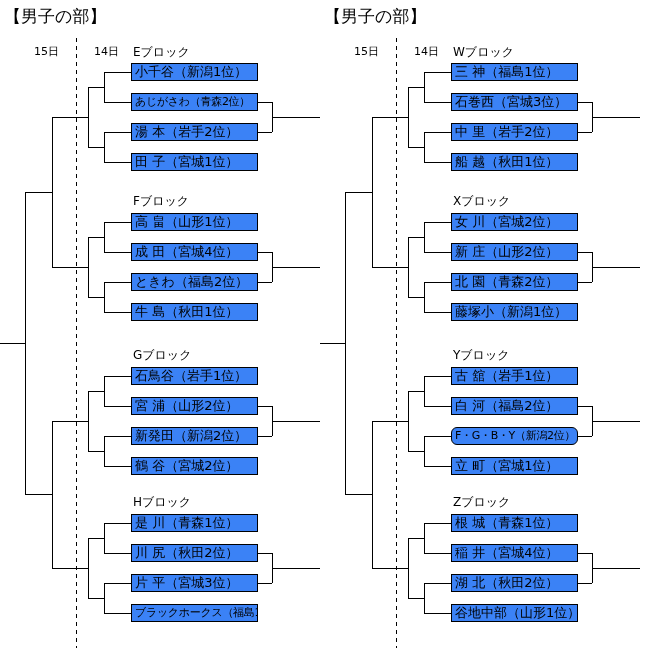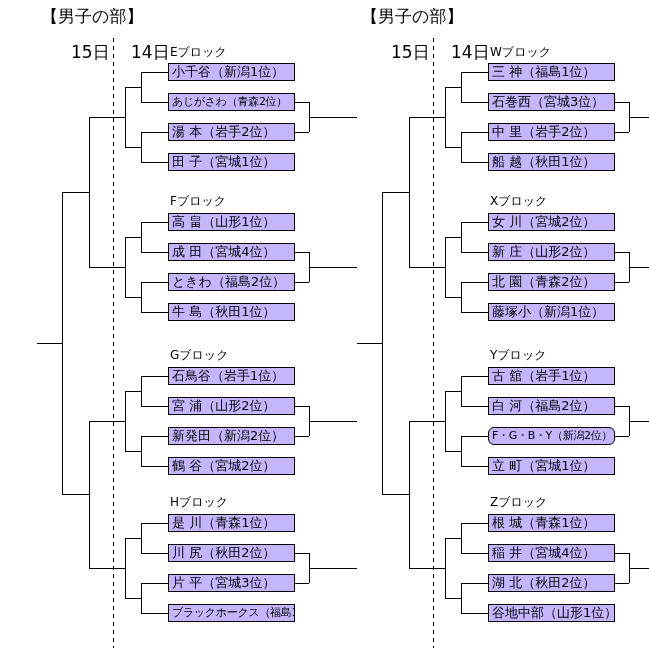--- a/index.html
+++ b/index.html
@@ -14,49 +14,48 @@
     font-family: "DejaVu Sans", "Liberation Sans", sans-serif;
     color: #000000;
     overflow: hidden;
   }
   #root {
     position: absolute;
     left: 0;
     top: 0;
     width: 606px;
     height: 658px;
-    margin-left: 37px;
   }
   .section-title {
     position: absolute;
     font-size: 17px;
     line-height: 20px;
     letter-spacing: 0px;
     white-space: nowrap;
     color: #000;
   }
   .col-label {
     position: absolute;
-    font-size: 17px;
+    font-size: 11px;
     line-height: 14px;
     white-space: nowrap;
     color: #000;
   }
   .block-label {
     position: absolute;
     font-size: 12px;
     line-height: 14px;
     white-space: nowrap;
     color: #000;
   }
   .team-box {
     position: absolute;
     box-sizing: border-box;
     border: 1px solid #000000;
-    background: #c4b5fd;
+    background: #3b82f6;
     height: 18px;
     width: 127px;
     overflow: hidden;
     white-space: nowrap;
   }
   .team-name {
     position: absolute;
     left: 3px;
     top: 0px;
     height: 16px;

